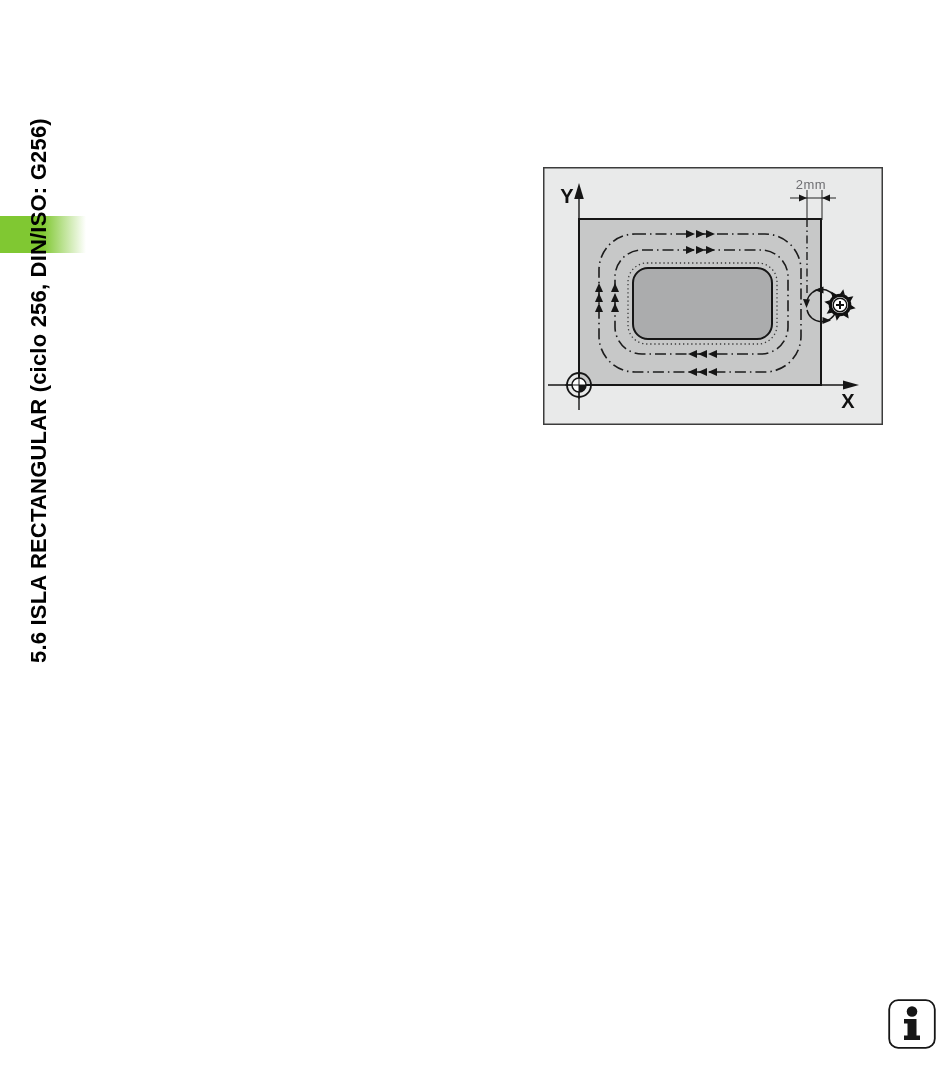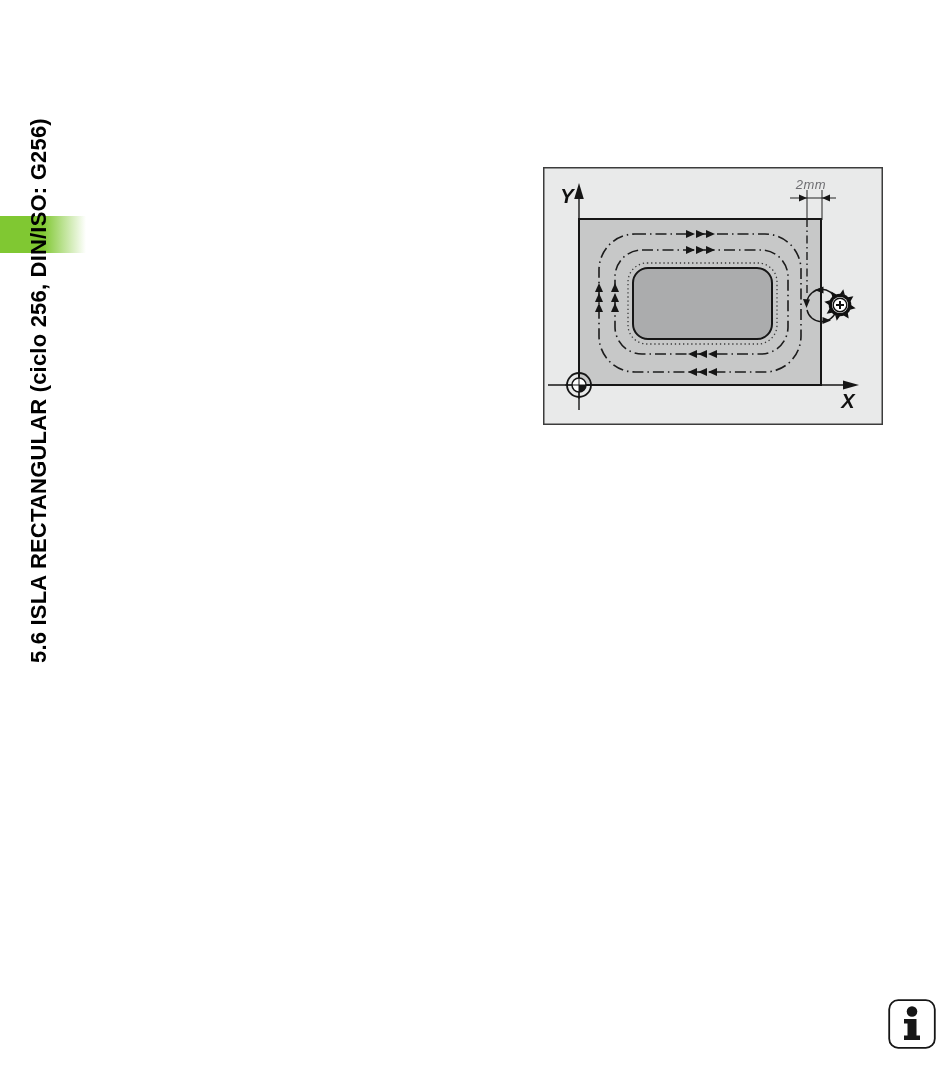--- a/index.html
+++ b/index.html
@@ -33,21 +33,20 @@
     color: #000000;
     z-index: 2;
   }
 
   
   .diagram-wrap {
     position: absolute;
     left: 543px; top: 167px;
     width: 340px; height: 258px;
     z-index: 2;
-    font-style: italic;
   }
 
   .axis-label {
     font-family: "Liberation Sans", sans-serif;
     font-size: 20px;
     font-weight: bold;
     fill: #111111;
   }
   .dim-label {
     font-family: "Liberation Sans", sans-serif;

